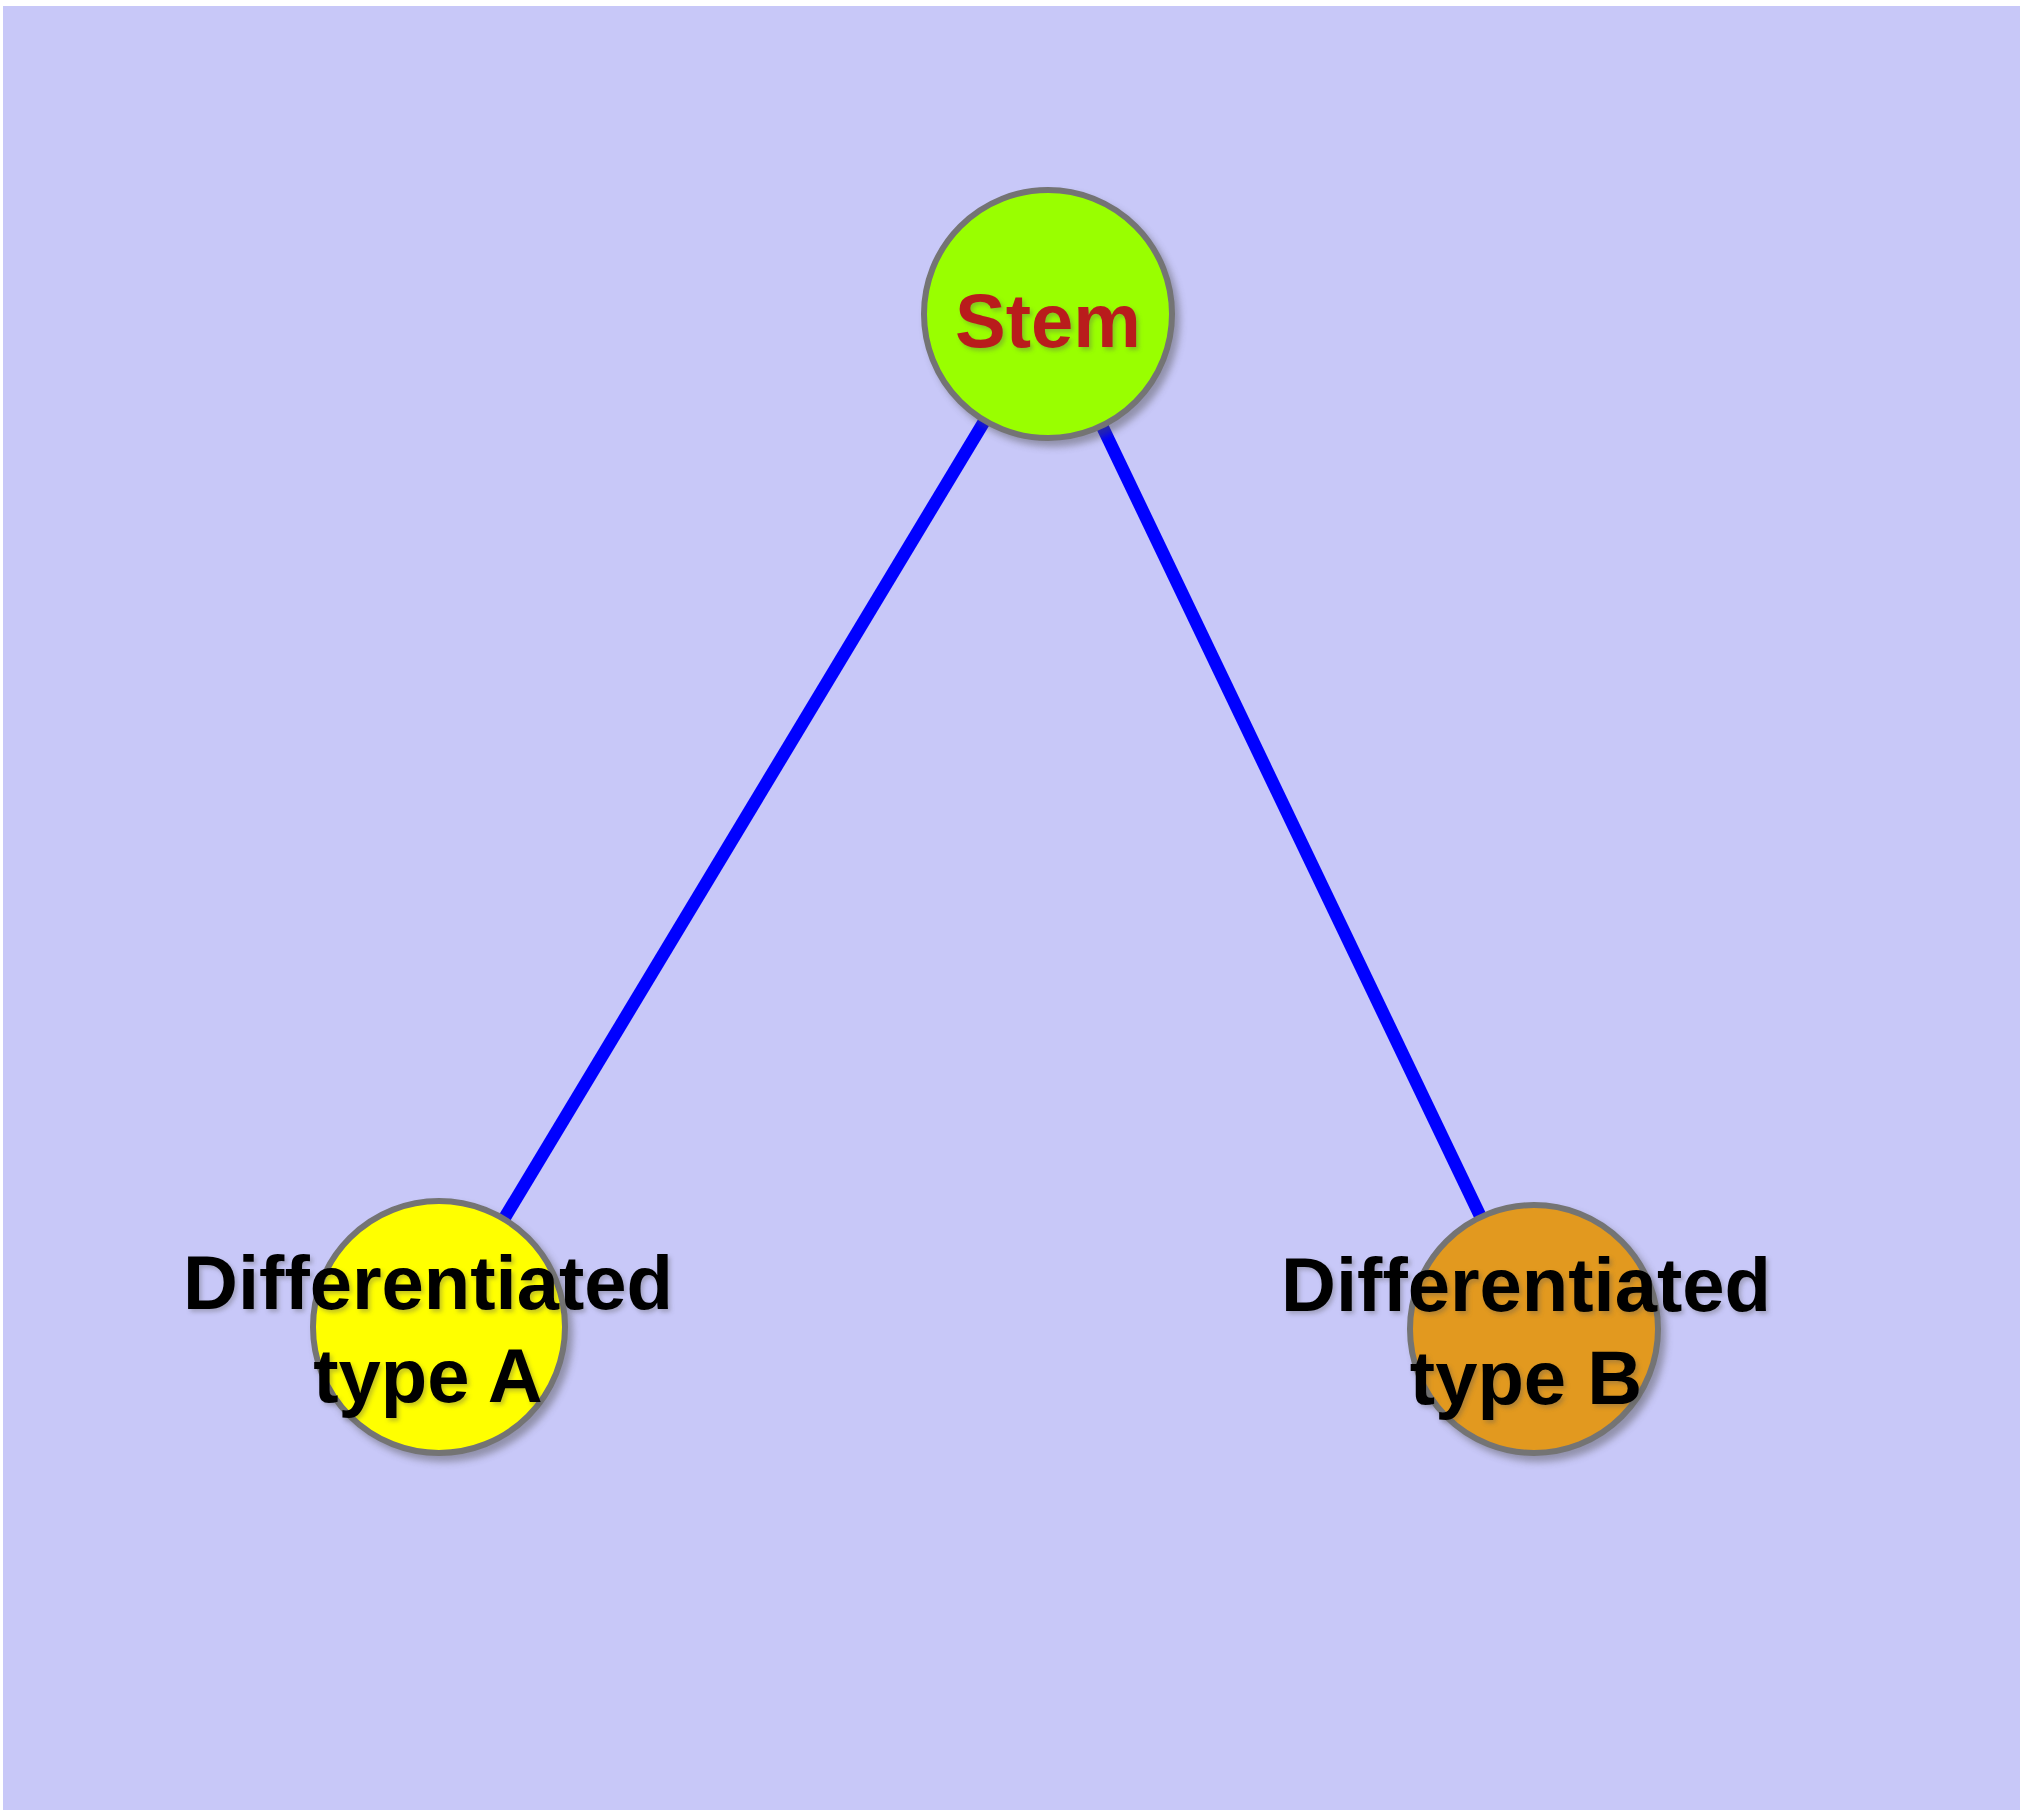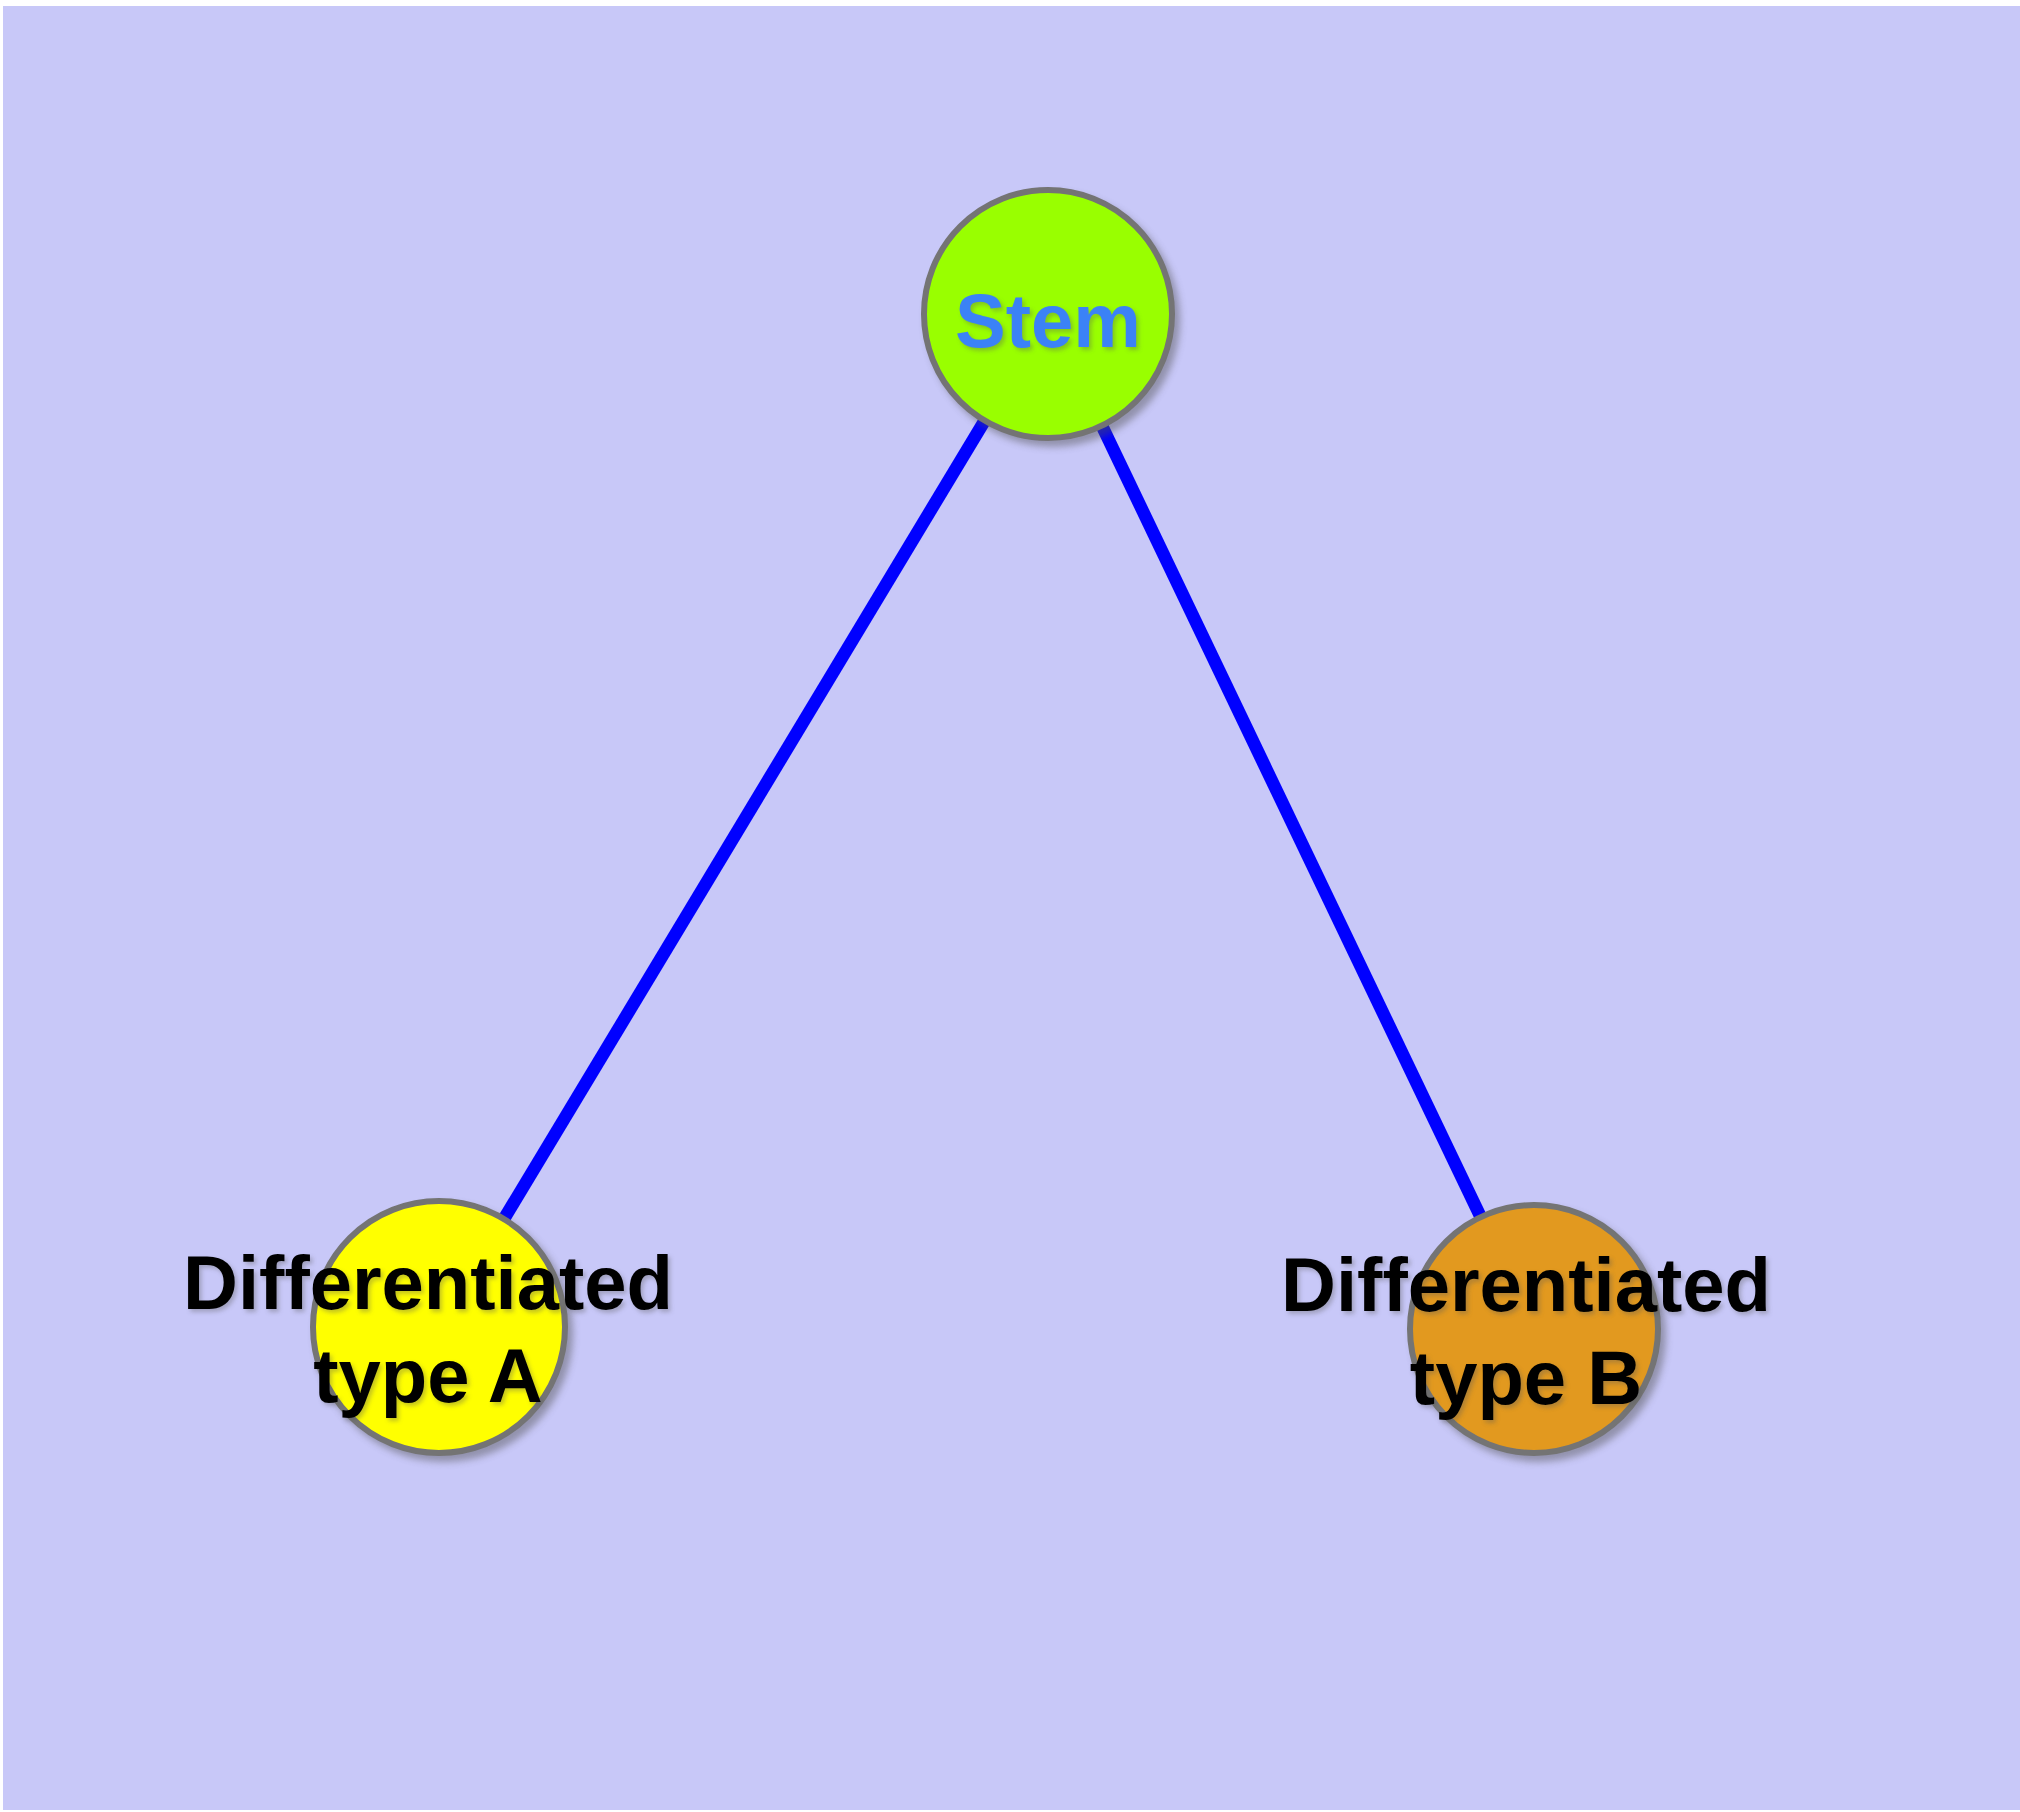--- a/index.html
+++ b/index.html
@@ -52,21 +52,21 @@
 <body>
 
 <div class="stage">
   <div class="bg-panel" style="background: rgb(200, 200, 248);"></div>
   <svg class="edge-layer" width="2021" height="1812" viewBox="0 0 2384 2138" xmlns="http://www.w3.org/2000/svg">
       <line x1="1237" y1="371" x2="518" y2="1565" stroke="#0000FF" stroke-width="15"></line>
       <line x1="1237" y1="371" x2="1810" y2="1568" stroke="#0000FF" stroke-width="15"></line>
     </svg>
   <div id="node-layer">
       <div class="node-circle" style="left: 921px; top: 187px; width: 254px; height: 254px; background: rgb(153, 255, 0); border: 6px solid rgb(116, 116, 116);"></div>
-      <div class="node-label" style="left: 1048px; top: 320px; color: #3b82f6;">Stem</div>
+      <div class="node-label" style="left: 1048px; top: 320px; color: #b91c1c;">Stem</div>
       <div class="node-circle" style="left: 310px; top: 1198px; width: 258px; height: 258px; background: rgb(255, 255, 0); border: 6px solid rgb(116, 116, 116);"></div>
       <div class="node-label" style="left: 428px; top: 1329px; color: rgb(0, 0, 0);">Differentiated
 type A</div>
       <div class="node-circle" style="left: 1407px; top: 1202px; width: 254px; height: 254px; background: rgb(226, 153, 31); border: 6px solid rgb(116, 116, 116);"></div>
       <div class="node-label" style="left: 1526px; top: 1331px; color: rgb(0, 0, 0);">Differentiated
 type B</div>
     </div>
 </div>
 
 

